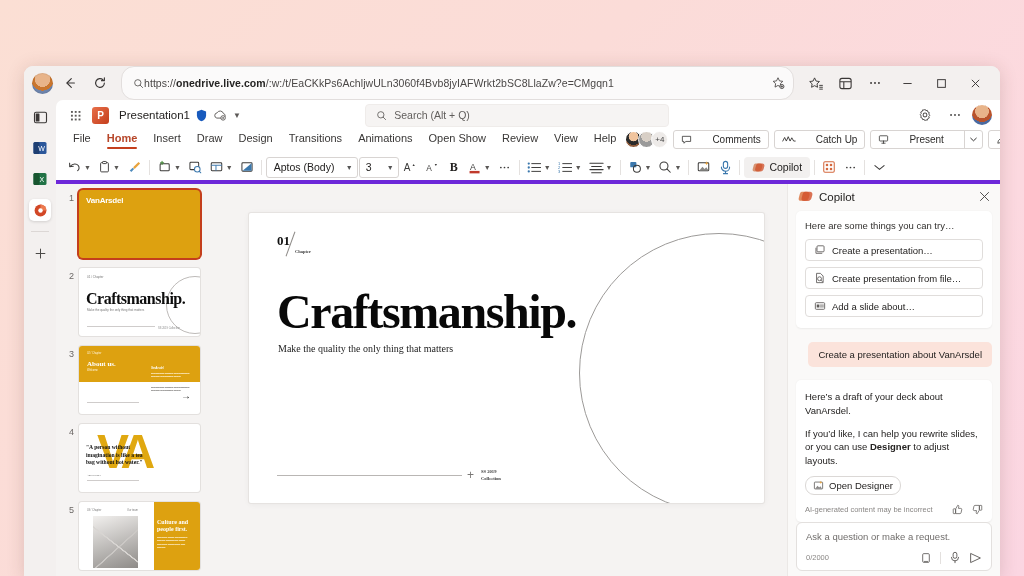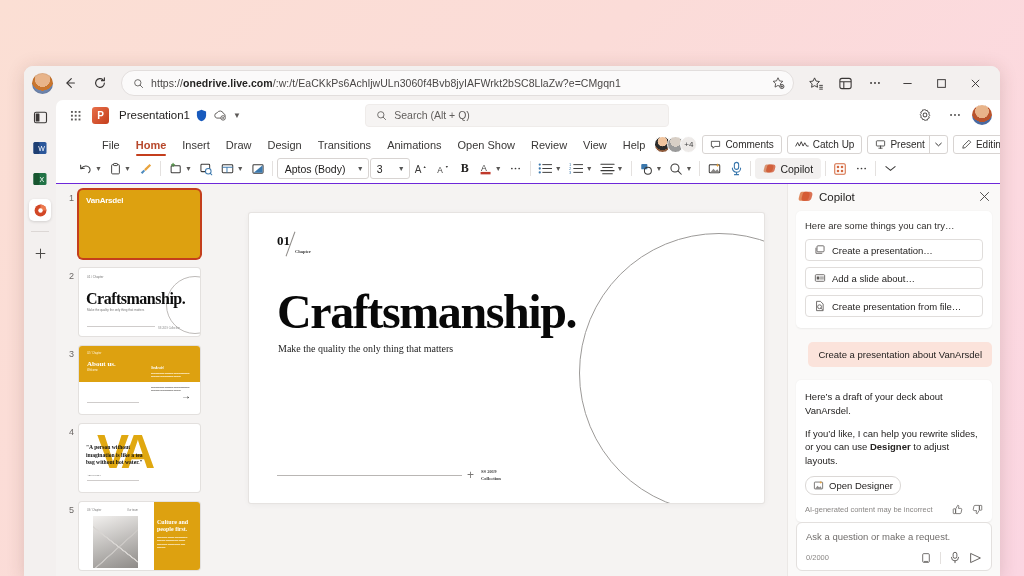--- a/index.html
+++ b/index.html
@@ -26,22 +26,22 @@
   .av {
     width: 21px; height: 21px; border-radius: 50%; flex: 0 0 21px;
     background: radial-gradient(circle at 50% 30%, #e8b48a 0 42%, #c9762f 43% 62%, #6d84ac 63%);
     box-shadow: inset 0 0 0 1px rgba(0,0,0,.06);
   }
   .cbtn {
     width: 26px; height: 26px; border-radius: 4px; display: flex;
     align-items: center; justify-content: center; color: #444; flex: 0 0 26px;
   }
   .urlbar {
-    flex: 1; height: 26px; background: #fbfafa; border-radius: 13px;
-    display: flex; align-items: center; gap: 7px; padding: 0 8px 0 11px;
+    flex: 1; height: 34px; background: #fbfafa; border-radius: 13px;
+    display: flex; align-items: center; padding: 0 8px 0 11px;
     border: 1px solid #e2dedd; margin: 0 4px;
   }
   .urltext {
     font-size: 10.5px; color: #4a4746; white-space: nowrap; overflow: hidden;
     flex: 1; letter-spacing: .06px;
   }
   .urltext b { font-weight: 700; color: #252423; }
   .winbtn {
     width: 30px; height: 26px; display: flex; align-items: center;
     justify-content: center; color: #3a3736; font-size: 11px;
@@ -90,21 +90,21 @@
     margin: 0 auto; border: 1px solid #efecea;
   }
   .osearch span { font-size: 10.5px; color: #615e5c; }
   .ohead-right { display: flex; align-items: center; gap: 4px; margin-left: auto; }
   .avatar-sm {
     width: 20px; height: 20px; border-radius: 50%;
     background: radial-gradient(circle at 50% 32%, #e8b48a 0 40%, #b8532c 41% 62%, #4a6aa0 63%);
   }
 
   
-  .tabs { height: 24px; display: flex; align-items: flex-end; padding: 0 10px; gap: 2px; margin-left: 29px; }
+  .tabs { height: 24px; display: flex; align-items: flex-start; padding: 0 10px; gap: 2px; }
   .tab {
     font-size: 11px; color: #393736; padding: 2px 7px 3px; border-radius: 3px;
     position: relative; white-space: nowrap;
   }
   .tab.active { color: #b7472a; font-weight: 700; }
   .tab.active:after {
     content: ""; position: absolute; left: 7px; right: 7px; bottom: -2px;
     height: 2px; background: #c43e1c; border-radius: 1px;
   }
   .tabs-right { display: flex; align-items: center; gap: 5px; margin-left: auto; }
@@ -115,33 +115,33 @@
   }
   .sa1 { background: radial-gradient(circle at 50% 30%,#f0c49e 0 38%,#2b2b2b 39% 64%,#8d5a3b 65%); margin-left: 0 !important; }
   .sa2 { background: radial-gradient(circle at 50% 30%,#d8cfc6 0 40%,#9a9a9a 41%); }
   .plusn {
     width: 17px; height: 17px; border-radius: 50%; background: #edeae8; color: #444;
     font-size: 8px; display: flex; align-items: center; justify-content: center;
     margin-left: -4px; border: 1.4px solid #fff;
   }
   .pill {
     height: 19px; border: 1px solid #d8d4d2; border-radius: 3px; background: #fff;
-    display: flex; align-items: center; gap: 4px; padding: 0 7px;
+    display: flex; align-items: center; gap: 20px; padding: 0 7px;
     font-size: 10px; color: #2c2a29; white-space: nowrap;
   }
   .pill.split { padding-right: 0; }
   .pill .splitc { border-left: 1px solid #d8d4d2; padding: 0 5px; height: 100%; display: flex; align-items: center; }
   .pill.share {
     background: #c43e1c; color: #fff; border-color: #c43e1c; font-weight: 400;
   }
 
   
   .toolbar {
     height: 30px; display: flex; align-items: center; gap: 1px;
-    padding: 0 19px; border-bottom: 1px solid #6d28d9; text-align: center;
+    padding: 0 8px; border-bottom: 4px solid #6d28d9; text-align: center;
   }
   .tb {
     height: 22px; min-width: 20px; border-radius: 3px; display: flex;
     align-items: center; justify-content: center; gap: 2px; padding: 0 3px;
     color: #3b3a39; font-size: 11px;
   }
   .tbsep { width: 1px; height: 15px; background: #e4e1df; margin: 0 3px; }
   .fontbox {
     width: 92px; height: 21px; border: 1px solid #d8d4d2; border-radius: 3px;
     display: flex; align-items: center; padding: 0 4px 0 7px; font-size: 10.5px;
@@ -787,33 +787,33 @@
             <div class="lead">Here are some things you can try…</div>
             <div class="sugg">
               <svg width="12" height="12" viewBox="0 0 16 16">
                   <rect x="4" y="2.4" width="9.4" height="8" rx="1.2" fill="none" stroke="#5d5a58" stroke-width="1.15"></rect>
                   <path d="M2.6 5v7.4h8.4" fill="none" stroke="#5d5a58" stroke-width="1.15" stroke-linejoin="round"></path>
                 </svg>
               <span>Create a presentation…</span>
             </div>
             <div class="sugg">
               <svg width="12" height="12" viewBox="0 0 16 16">
+                  <path d="M3.4 1.8h5.2l3.6 3.6v8.8H3.4z" fill="none" stroke="#5d5a58" stroke-width="1.15" stroke-linejoin="round"></path>
+                  <circle cx="7.4" cy="9" r="2.6" fill="#fff" stroke="#5d5a58" stroke-width="1.15"></circle>
+                  <path d="M9.3 10.9l2 2" stroke="#5d5a58" stroke-width="1.15" stroke-linecap="round"></path>
+                </svg>
+              <span>Create presentation from file…</span>
+            </div>
+            <div class="sugg">
+              <svg width="12" height="12" viewBox="0 0 16 16">
                   <rect x="1.8" y="3.6" width="12.4" height="8.8" rx="1.2" fill="none" stroke="#5d5a58" stroke-width="1.15"></rect>
                   <rect x="3.6" y="6" width="3.6" height="4" fill="#5d5a58"></rect>
                   <path d="M8.6 6.8h4M8.6 9.2h4" stroke="#5d5a58" stroke-width="1.05" stroke-linecap="round"></path>
                 </svg>
               <span>Add a slide about…</span>
-            </div>
-            <div class="sugg">
-              <svg width="12" height="12" viewBox="0 0 16 16">
-                  <path d="M3.4 1.8h5.2l3.6 3.6v8.8H3.4z" fill="none" stroke="#5d5a58" stroke-width="1.15" stroke-linejoin="round"></path>
-                  <circle cx="7.4" cy="9" r="2.6" fill="#fff" stroke="#5d5a58" stroke-width="1.15"></circle>
-                  <path d="M9.3 10.9l2 2" stroke="#5d5a58" stroke-width="1.15" stroke-linecap="round"></path>
-                </svg>
-              <span>Create presentation from file…</span>
             </div>
           </div>
 
           <div class="userbub">Create a presentation about VanArsdel</div>
 
           <div class="botcard">
             <p>Here’s a draft of your deck about VanArsdel.</p>
             <p><span>If you’d like, I can help you rewrite slides, or you can use </span><b>Designer</b><span> to adjust layouts.</span></p>
             <div class="designer-btn">
               <svg width="11" height="11" viewBox="0 0 16 16">

